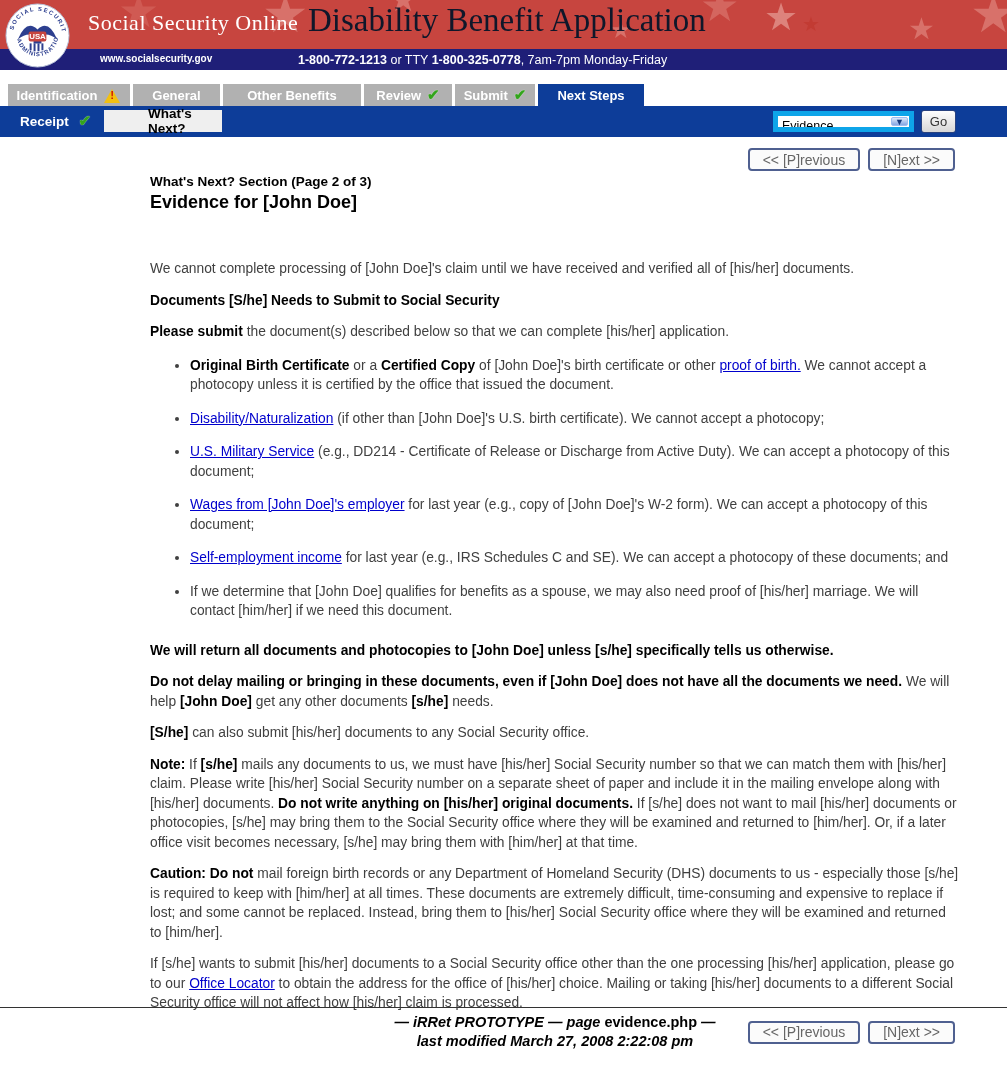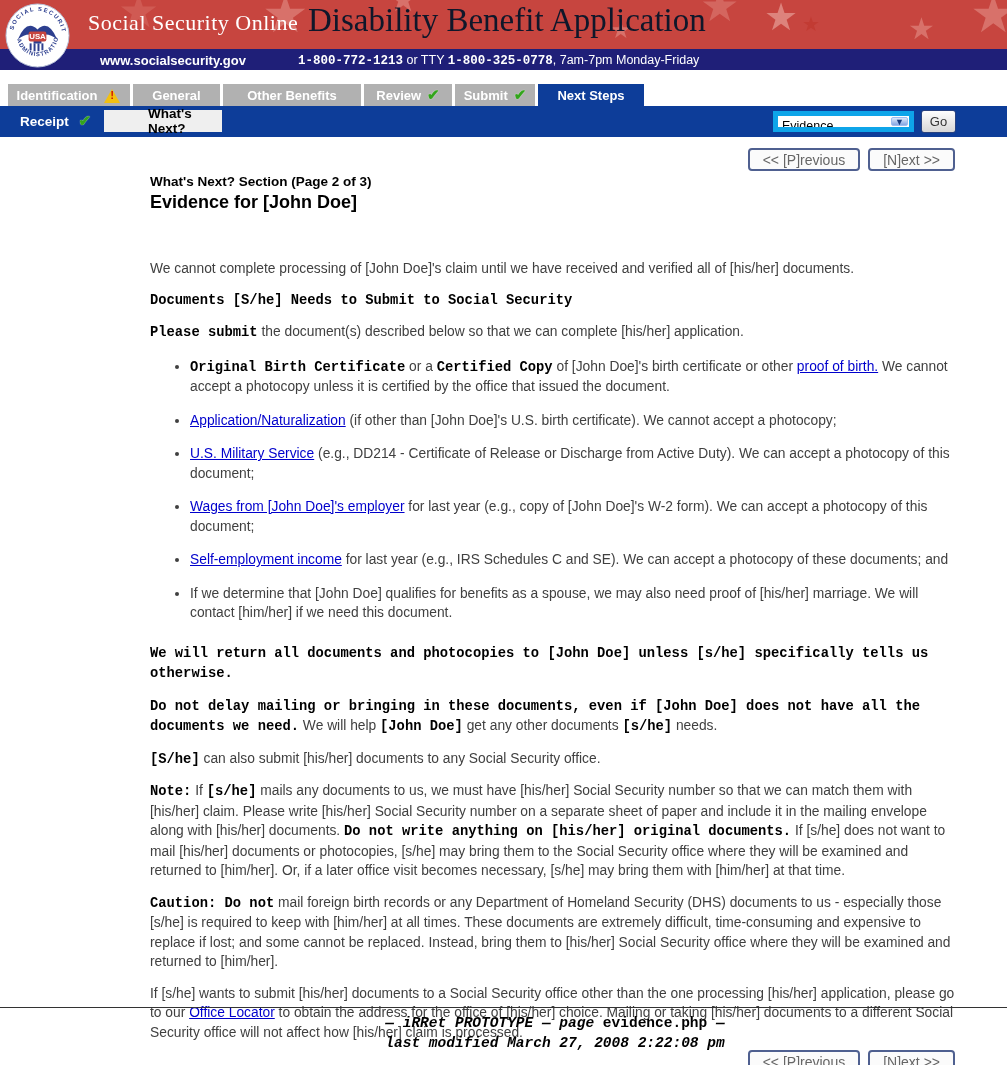--- a/index.html
+++ b/index.html
@@ -11,21 +11,21 @@
   }
   
   .header { position:relative; height:49px; background:#c7453f; overflow:hidden; }
   .star { position:absolute; line-height:1; font-family:"DejaVu Sans", sans-serif; pointer-events:none; }
   .brand { position:absolute; left:88px; top:10px; color:#fff;
            font-family:"Liberation Serif", serif; font-size:22px; letter-spacing:.5px; }
   .apptitle { position:absolute; left:308px; top:2px; color:#0f172a;
               font-family:"Liberation Serif", serif; font-size:33px; }
   .seal { position:absolute; left:5px; top:3px; width:65px; height:65px; z-index:10; }
   .phonebar { position:relative; height:21px; background:#1f1f78; color:#fff; }
-  .url { position:absolute; left:100px; top:4px; font-weight:bold; font-size:13px; }
+  .url { position:absolute; left:100px; top:4px; font-weight:bold; font-size:10px; }
   .phone { position:absolute; left:298px; top:4px; font-size:12.5px; }
   .phone .b { color:#fff; }
   
   .tabrow { margin-top:14px; height:22px; padding-left:8px; display:flex; gap:3px; }
   .tab { height:22px; background:#b1b1b1; color:#fff; font-weight:bold; font-size:13px;
          display:flex; align-items:center; justify-content:center; cursor:pointer; }
   .tab.active { background:#0d3d99; }
   .chk { color:#33a41c; font-size:15px; font-weight:bold; margin-left:6px;
          text-shadow:0 0 1px #eaffe0; }
   .warn { position:relative; display:inline-block; width:17px; height:15px; margin-left:7px; }
@@ -55,21 +55,21 @@
   .navbtn { height:23px; background:#fbfbfb; border:2px solid #4f6090; border-radius:4px;
             color:#666; font-size:14px; font-family:inherit; padding:0 13px; cursor:pointer; }
   
   .content { margin:3px 47px 0 150px; }
   .sect-head { font-size:13.5px; font-weight:bold; color:#000; margin:2px 0 0; }
   .page-title { font-size:18px; font-weight:bold; color:#000; margin:3px 0 0; }
   p { font-size:13.8px; line-height:19.5px; margin:12px 0 0; }
   p.intro { margin-top:46px; }
   ul { margin:13px 0 0; padding-left:40px; }
   li { font-size:13.8px; line-height:19.5px; margin-top:14px; }
-  .b { font-weight:bold; color:#000;font-family:Liberation Mono, monospace; }
+  .b { font-weight:bold; color:#000; }
   .i { font-style:italic; }
   a.lnk { color:#0000cc; text-decoration:underline; cursor:pointer;margin-top:14px; }
   
   .rule { position:absolute; left:0; top:1007px; width:1007px; border:0; border-top:1px solid #333; margin:0; }
   .footer { position:absolute; left:100px; top:1013px; width:910px; text-align:center;
             font-size:14.5px; line-height:19px; color:#000; }
 </style>
 </head>
 <body>
 
@@ -165,21 +165,21 @@
 <div class="content">
   <div class="sect-head">What's Next? Section (Page 2 of 3)</div>
   <div class="page-title">Evidence for [John Doe]</div>
 
   <p class="intro">We cannot complete processing of [John Doe]'s claim until we have received and verified all of [his/her] documents.</p>
   <p class="b">Documents [S/he] Needs to Submit to Social Security</p>
   <p><span class="b">Please submit</span><span> the document(s) described below so that we can complete [his/her] application.</span></p>
 
   <ul>
     <li><span class="b">Original Birth Certificate</span><span> or a </span><span class="b">Certified Copy</span><span> of [John Doe]'s birth certificate or other </span><a class="lnk" href="#">proof of birth.</a><span> We cannot accept a photocopy unless it is certified by the office that issued the document.</span></li>
-    <li><a class="lnk" href="#">Application/Naturalization</a><span> (if other than [John Doe]'s U.S. birth certificate). We cannot accept a photocopy;</span></li>
+    <li><a class="lnk" href="#">Disability/Naturalization</a><span> (if other than [John Doe]'s U.S. birth certificate). We cannot accept a photocopy;</span></li>
     <li><a class="lnk" href="#">U.S. Military Service</a><span> (e.g., DD214 - Certificate of Release or Discharge from Active Duty). We can accept a photocopy of this document;</span></li>
     <li><a class="lnk" href="#">Wages from [John Doe]'s employer</a><span> for last year (e.g., copy of [John Doe]'s W-2 form). We can accept a photocopy of this document;</span></li>
     <li><a class="lnk" href="#">Self-employment income</a><span> for last year (e.g., IRS Schedules C and SE). We can accept a photocopy of these documents; and</span></li>
     <li><span>If we determine that [John Doe] qualifies for benefits as a spouse, we may also need proof of [his/her] marriage. We will contact [him/her] if we need this document.</span></li>
   </ul>
 
   <p style="margin-top:20px"><span class="b">We will return all documents and photocopies to [John Doe] unless [s/he] specifically tells us otherwise.</span></p>
   <p><span class="b">Do not delay mailing or bringing in these documents, even if [John Doe] does not have all the documents we need.</span><span> We will help </span><span class="b">[John Doe]</span><span> get any other documents </span><span class="b">[s/he]</span><span> needs.</span></p>
   <p><span class="b">[S/he]</span><span> can also submit [his/her] documents to any Social Security office.</span></p>
   <p><span class="b">Note:</span><span> If </span><span class="b">[s/he]</span><span> mails any documents to us, we must have [his/her] Social Security number so that we can match them with [his/her] claim. Please write [his/her] Social Security number on a separate sheet of paper and include it in the mailing envelope along with [his/her] documents. </span><span class="b">Do not write anything on [his/her] original documents.</span><span> If [s/he] does not want to mail [his/her] documents or photocopies, [s/he] may bring them to the Social Security office where they will be examined and returned to [him/her]. Or, if a later office visit becomes necessary, [s/he] may bring them with [him/her] at that time.</span></p>

